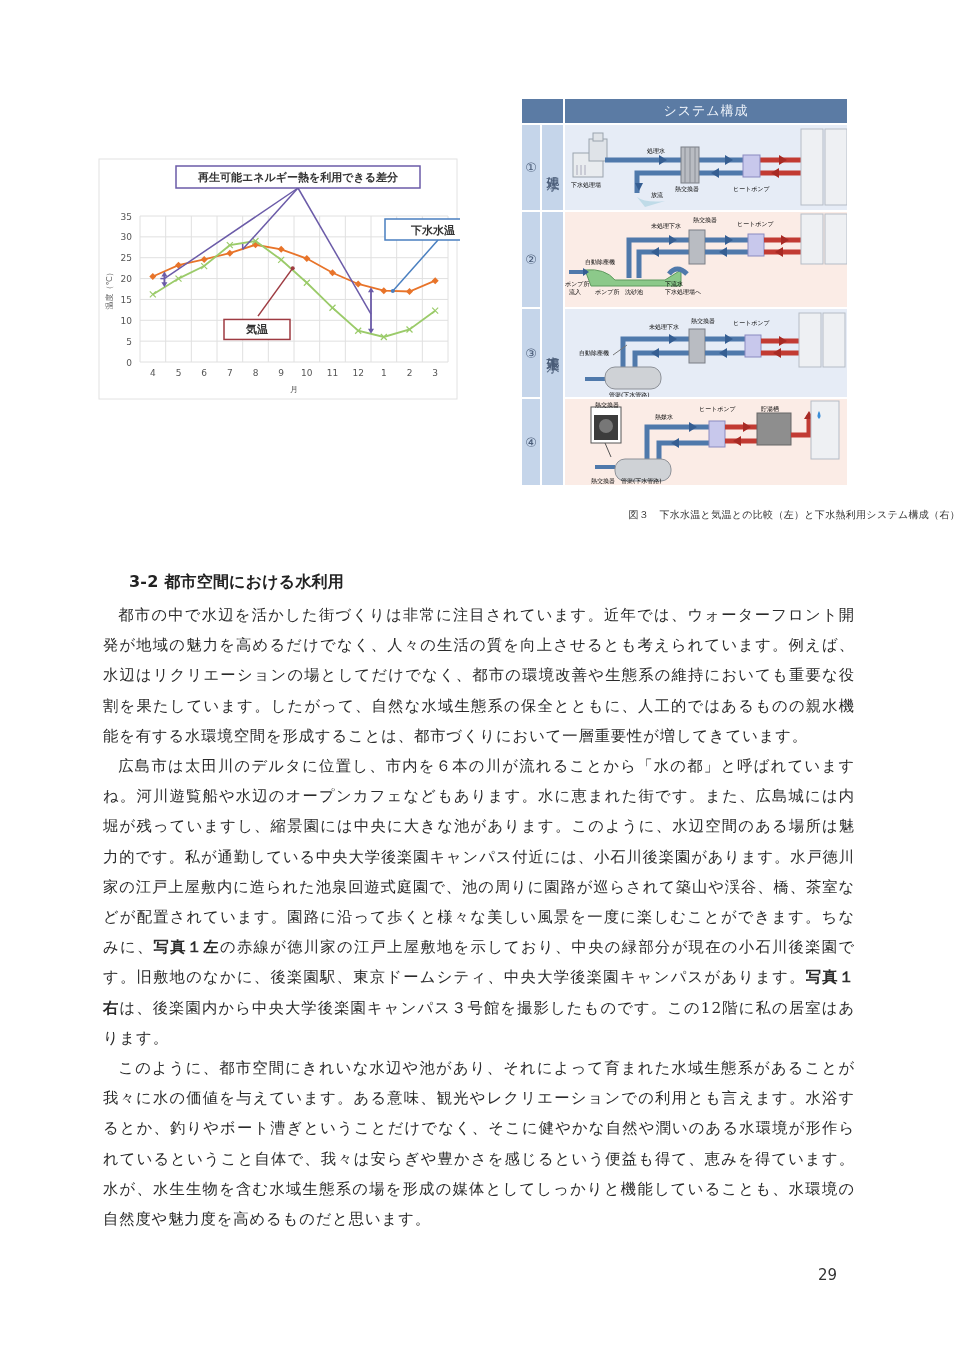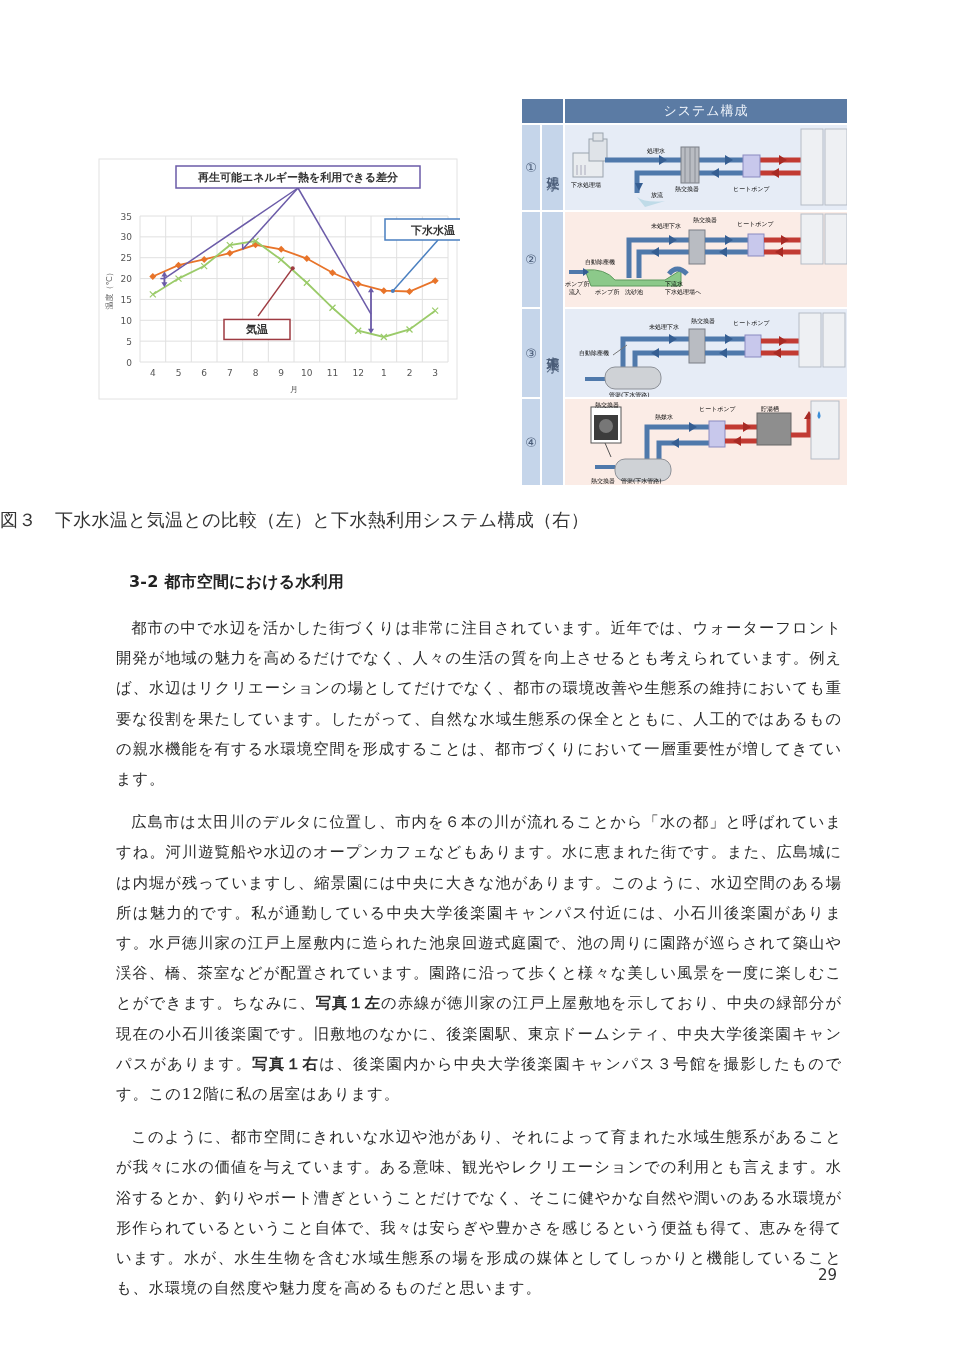--- a/index.html
+++ b/index.html
@@ -20,24 +20,24 @@
                color:#eef3fa; font-family:"DejaVu Sans", sans-serif; font-size:13px; letter-spacing:1px; }
   .sys-numcol { position:absolute; left:0; width:18px; background:#c5d5ea; border-bottom:2px solid #fff;
                 font-family:"DejaVu Sans", sans-serif; font-size:13px; color:#4a5c78; display:flex; align-items:center; justify-content:center; }
   .sys-typecol { position:absolute; left:20px; width:21px; background:#c5d5ea;
                  font-family:"DejaVu Sans", sans-serif; font-size:13px; color:#4a5c78;
                  display:flex; align-items:center; justify-content:center; writing-mode:vertical-rl; text-orientation:upright; letter-spacing:1px; }
   .sys-row { position:absolute; left:43px; width:282px; border-bottom:2px solid #fff; }
   .lbl { position:absolute; font-family:"DejaVu Sans", sans-serif; font-size:6px; color:#333; white-space:nowrap; }
 
   
-  #caption { left:0; width:960px; top:508px; text-align:left; font-family:"DejaVu Sans", sans-serif; font-size:18px; color:#333; letter-spacing:0.3px; }
+  #caption { left:0; width:960px; top:508px; text-align:right; font-family:"DejaVu Sans", sans-serif; font-size:10px; color:#333; letter-spacing:0.3px; }
   #heading { left:103px; top:572px; font-family:"DejaVu Sans", sans-serif; font-size:16px; font-weight:bold; color:#222; letter-spacing:0.2px;margin-left:26px; }
   #body { left:103px; top:600px; width:752px; font-size:15.3px; line-height:30.2px; color:#2a2a2a; letter-spacing:0.9px; text-align:justify; }
-  #body p { margin:13px; text-indent:1em; }
+  #body p { margin:0; text-indent:1em; }
   .bold { font-family:Liberation Sans, sans-serif; font-weight:bold; }
   #pagenum { left:818px; top:1266px; font-family:"DejaVu Sans", sans-serif; font-size:15px; color:#333; }
 </style>
 </head>
 <body>
 
 <div id="chart-wrap" class="abs">
   <svg id="chart-svg" width="362" height="244" viewBox="0 0 362 244">
     <rect x="1" y="1" width="358" height="240" fill="#ffffff" stroke="#e2e2e2"></rect>
     <g id="grid-g">

